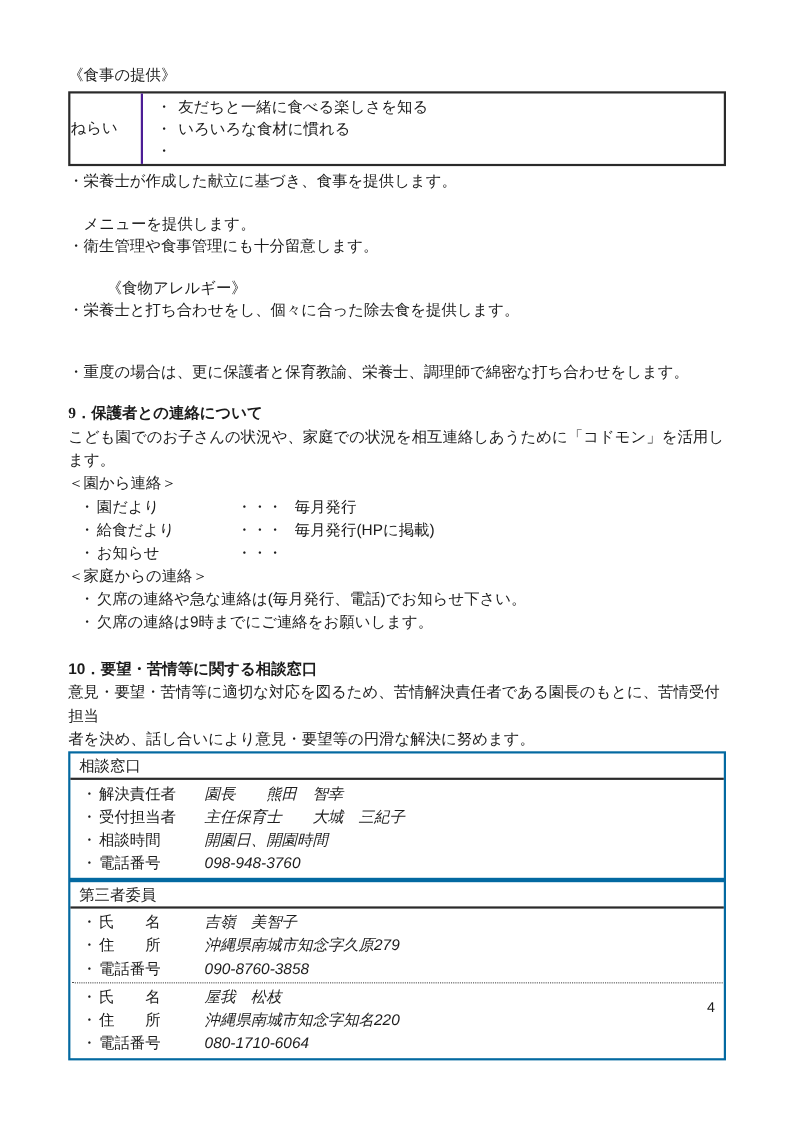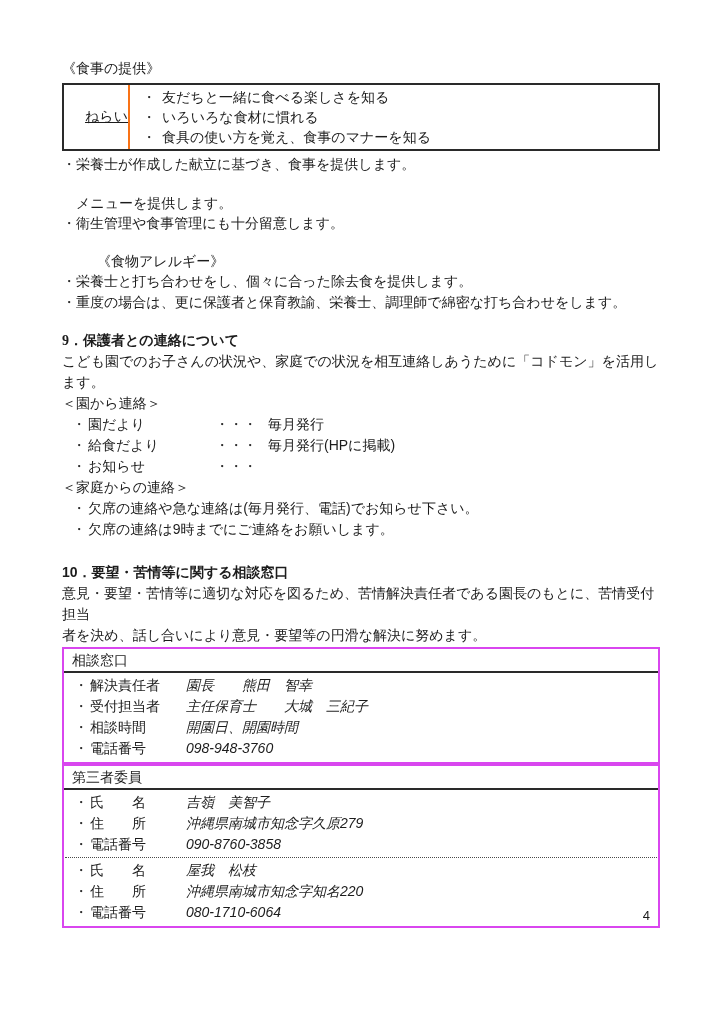--- a/index.html
+++ b/index.html
@@ -14,22 +14,22 @@
     font-size: 14px;
     color: #1c1c1c;
     overflow: hidden;
   }
   .doc-heading { line-height: 20px; }
   .bold-heading { font-weight: bold; line-height: 21px; }
 
   
   .aim-table { display: flex; border: 2px solid #2a2a2a; margin-top: 5px; }
   .aim-label-cell {
-    width: 64px; border-right: 2px solid #f97316;
-    display: flex; align-items: center; justify-content: flex-end; text-decoration: underline;
+    width: 64px; border-right: 2px solid #4c1d95;
+    display: flex; align-items: center; justify-content: flex-start;
   }
   .aim-items { flex: 1; padding: 2px 6px; }
   .aim-item { display: flex; line-height: 20px; }
   .aim-bullet { width: 26px; padding-left: 6px; box-sizing: border-box; }
 
   
   .notes-block { margin-top: 4px; }
   .note-line { line-height: 19.5px; min-height: 19.5px; }
 
   .allergy-heading { margin-top: 18px; margin-left: 35px; }
@@ -41,21 +41,21 @@
   
   .contact-row { display: flex; line-height: 21px; padding-left: 10px; }
   .c-bullet { width: 16px; }
   .c-name { width: 127px; }
   .c-dots { width: 53px; }
   .c-desc { flex: 1; }
 
   .home-row { display: flex; line-height: 21px; padding-left: 10px; }
 
   
-  .win-table { border: 2px solid #d946ef; }
+  .win-table { border: 2px solid #0369a1; }
   .t-consult { margin-top: 1px; }
   .t-committee { }
   .win-header { line-height: 20px; padding: 1px 8px; border-bottom: 2px solid #2a2a2a; }
   .win-body { padding: 2px 0 3px 0; }
   .win-row { display: flex; line-height: 21px; padding-left: 10px; }
   .w-bullet { width: 16px; }
   .w-label { width: 96px; }
   .w-value { flex: 1; font-style: italic; }
   .member-divider { border-top: 1px dotted #4a4a4a; margin: 2px 1px; height: 0; }
 
@@ -76,36 +76,35 @@
       <div class="aim-item">
         <span class="aim-bullet">・</span>
         <span>友だちと一緒に食べる楽しさを知る</span>
       </div>
       <div class="aim-item">
         <span class="aim-bullet">・</span>
         <span>いろいろな食材に慣れる</span>
       </div>
       <div class="aim-item">
         <span class="aim-bullet">・</span>
-        <span>食具の使い方を覚え、食事のマナーを知る</span>
       </div>
     </div>
   </div>
 
   <div class="notes-block">
     <div class="note-line">・栄養士が作成した献立に基づき、食事を提供します。</div>
     <div class="note-line"></div>
     <div class="note-line">　メニューを提供します。</div>
     <div class="note-line">・衛生管理や食事管理にも十分留意します。</div>
   </div>
 
   <div class="doc-heading allergy-heading">《食物アレルギー》</div>
   <div>
     <div class="note-line" style="line-height:20.5px;min-height:20.5px;">・栄養士と打ち合わせをし、個々に合った除去食を提供します。</div>
-    <div class="note-line" style="line-height:20.5px;min-height:20.5px;">・重度の場合は、更に保護者と保育教諭、栄養士、調理師で綿密な打ち合わせをします。</div>
+    <div class="note-line" style="line-height:20.5px;min-height:20.5px;margin-top:36px;">・重度の場合は、更に保護者と保育教諭、栄養士、調理師で綿密な打ち合わせをします。</div>
   </div>
 
   <div class="bold-heading s9-heading">9．保護者との連絡について</div>
   <div class="text-line">こども園でのお子さんの状況や、家庭での状況を相互連絡しあうために「コドモン」を活用します。</div>
 
   <div class="text-line">＜園から連絡＞</div>
 
   <div class="contact-row">
     <span class="c-bullet">・</span>
     <span class="c-name">園だより</span>

